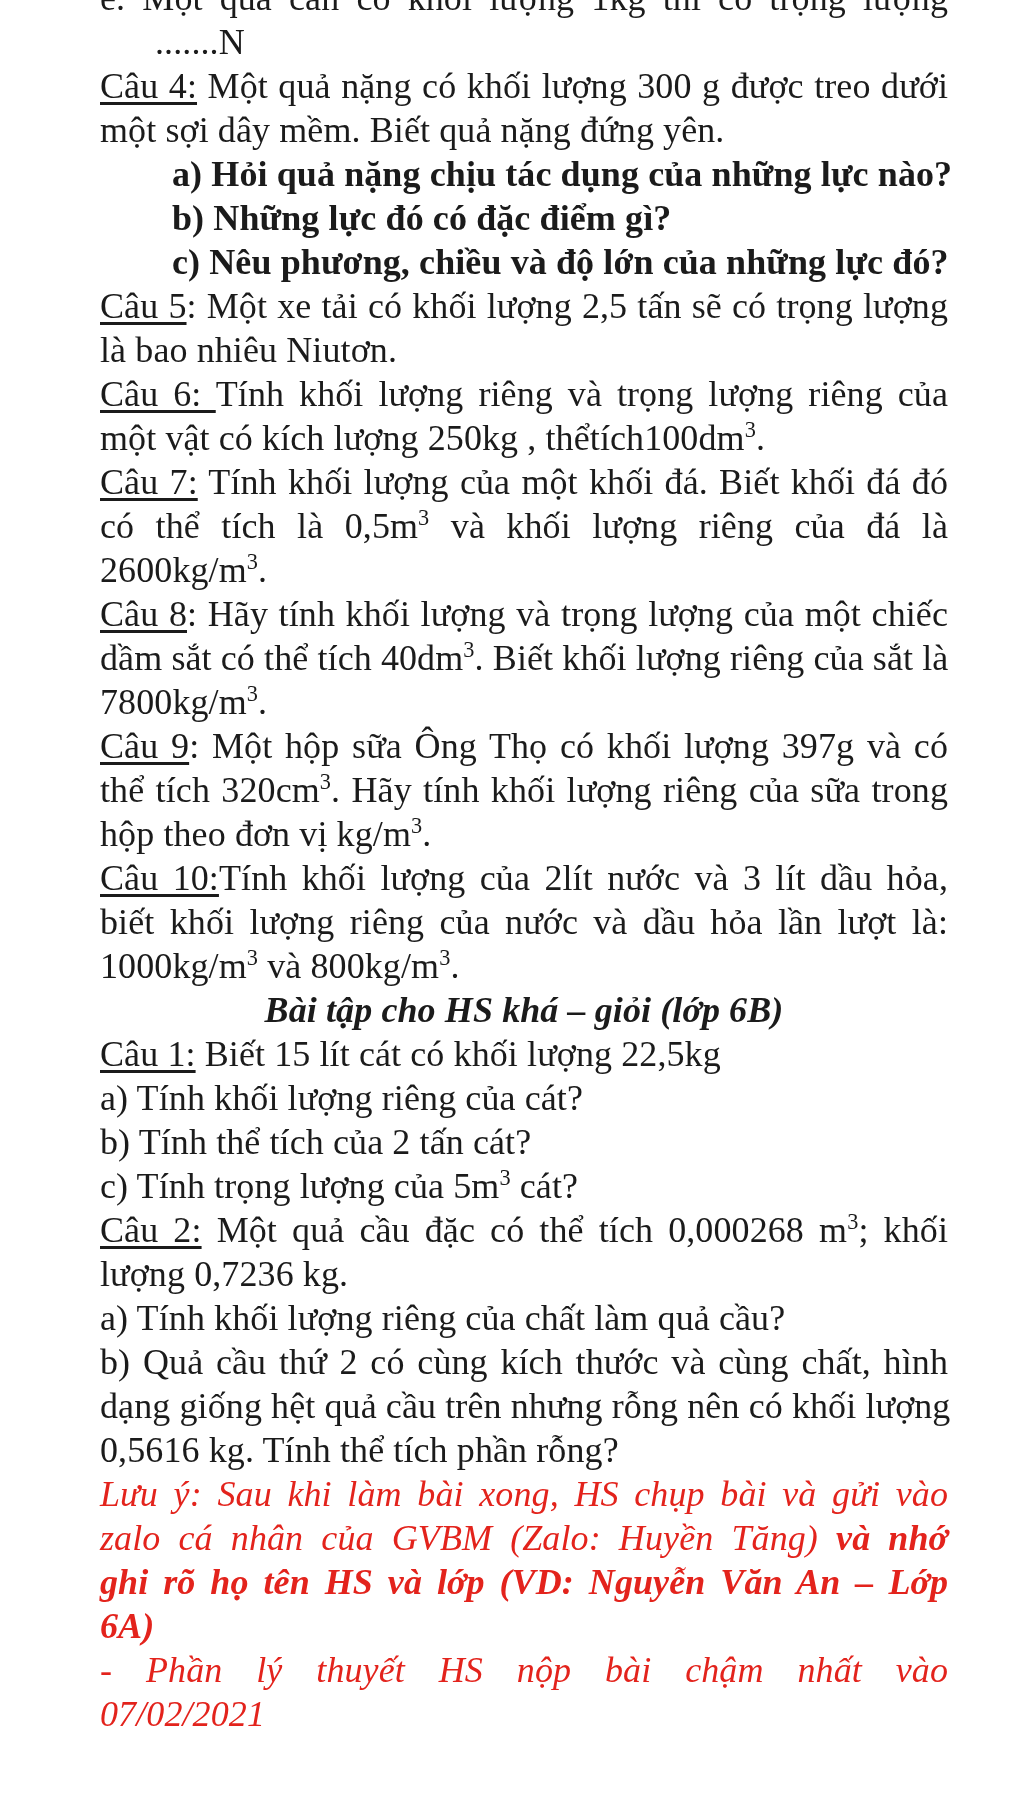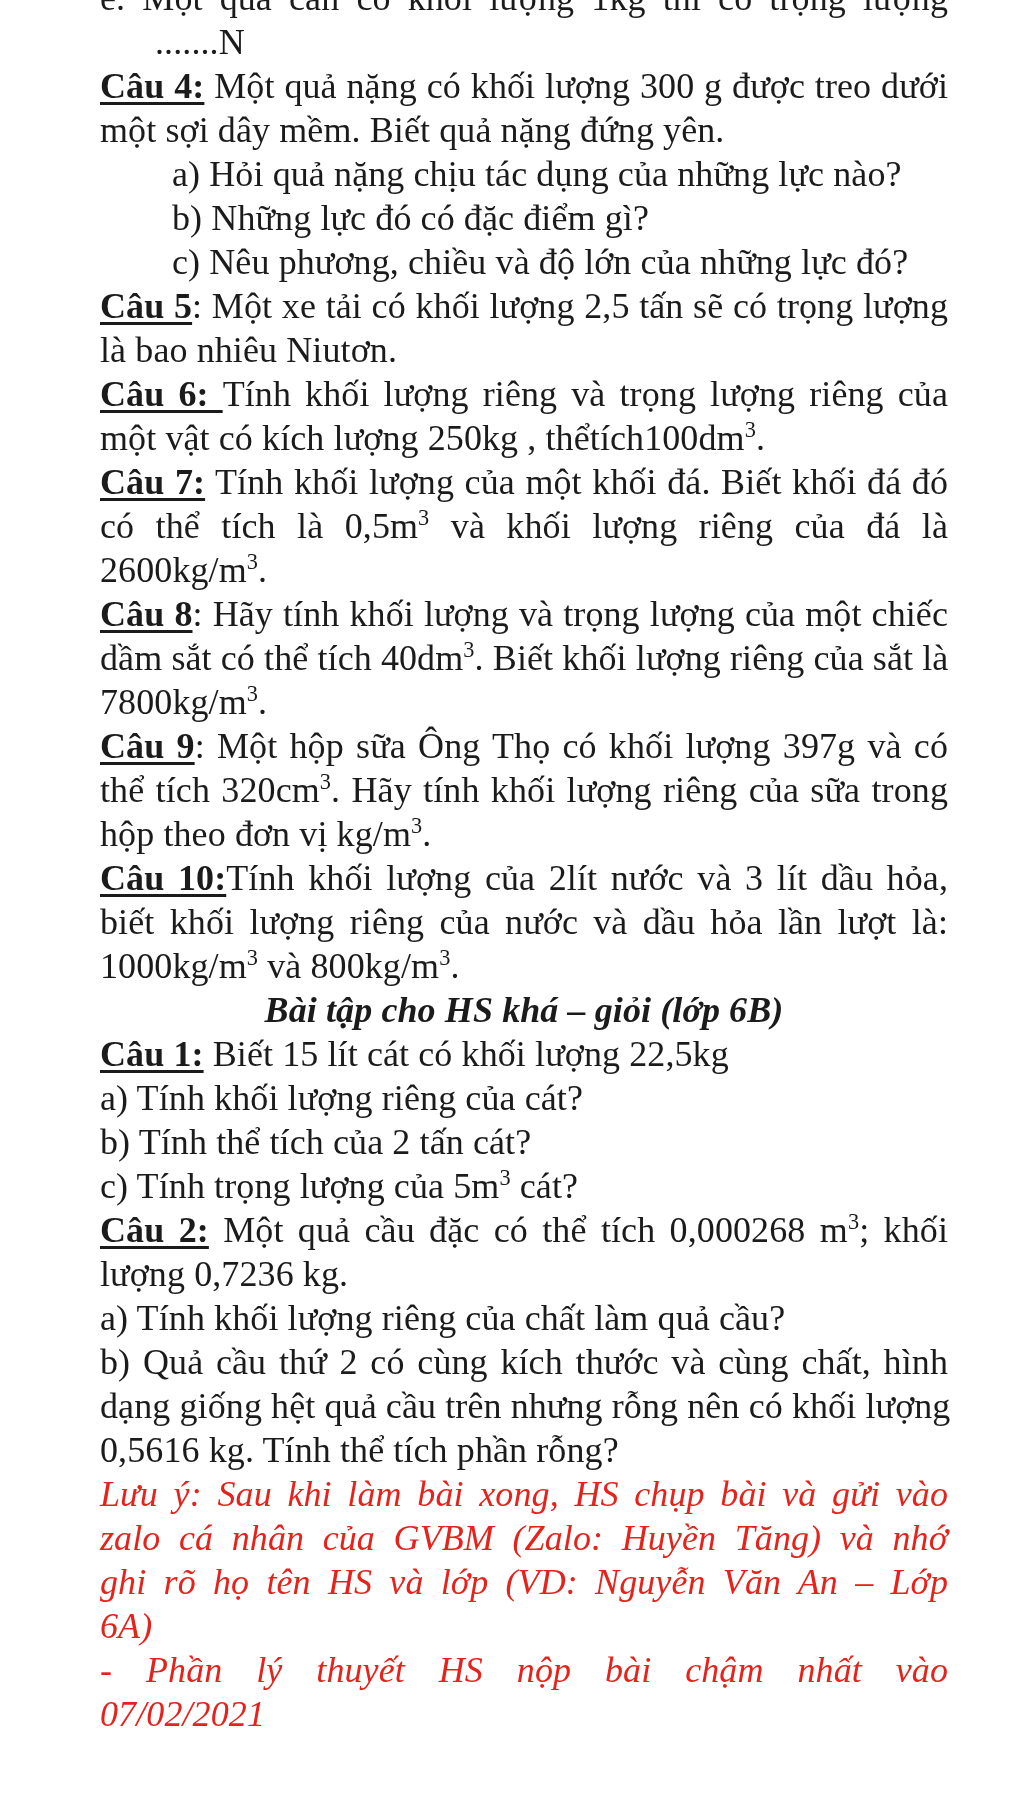--- a/index.html
+++ b/index.html
@@ -18,25 +18,25 @@
   .line{
     height:44px;
     line-height:44px;
     font-size:36px;
     color:var(--ink,#1b1b1b);
     white-space:nowrap;
     letter-spacing:0.1px;
   }
   .j{text-align:justify;text-align-last:justify;}
   .i1{padding-left:55px;}
-  .i2{padding-left:72px;}
+  .i2{padding-left:72px;font-weight:bold;}
   .ctr{text-align:right;text-align-last:center;font-weight:bold;font-style:italic;}
   .red{color:var(--red,#e3231c);font-style:italic;}
-  .qb{font-weight:bold;text-decoration:underline;text-underline-offset:4px;}
-  .b{font-weight:normal;}
+  .qb{font-weight:normal;text-decoration:underline;text-underline-offset:4px;}
+  .b{font-weight:bold;}
   .sup{font-size:.62em;vertical-align:super;line-height:0;}
 </style>
 </head>
 <body>
 
 <div class="page">
   <div class="doc" id="doc">
       <div class="line j"><span>e. Một quả cân có khối lượng 1kg thì có trọng lượng</span></div>
       <div class="line i1"><span>.......N</span></div>
       <div class="line j"><span class="qb">Câu 4:</span><span> Một quả nặng có khối lượng 300 g được treo dưới</span></div>

